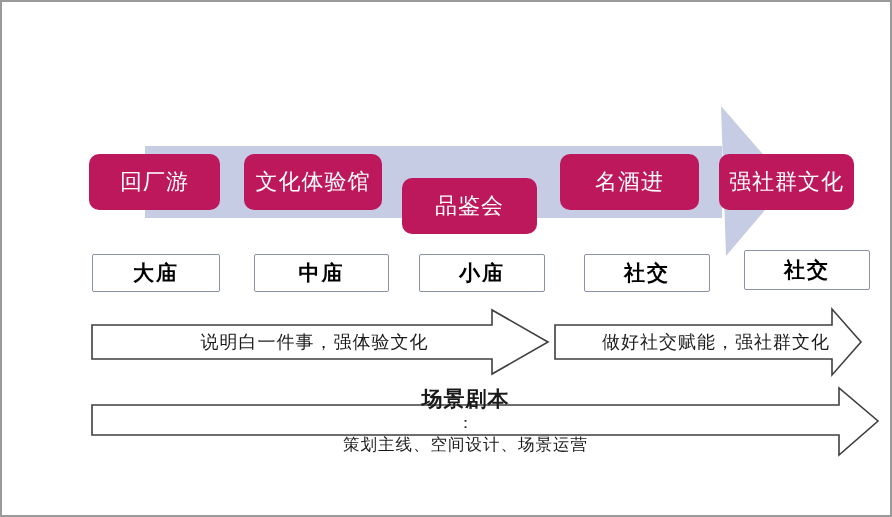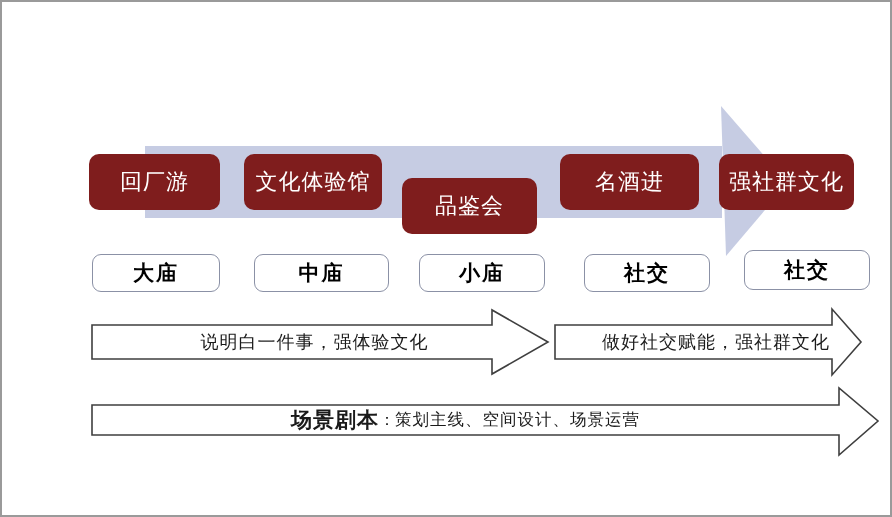--- a/index.html
+++ b/index.html
@@ -15,33 +15,33 @@
     border: 2px solid #9a9a9a;
     overflow: hidden;
   }
   .layer-svg {
     position: absolute; left: 0; top: 0;
     width: 892px; height: 517px;
   }
   .stage-box {
     position: absolute;
     top: 152px; height: 56px;
-    background: #7f1d1d;
+    background: #be185d;
     border-radius: 10px;
     display: flex; align-items: center; justify-content: center;
     color: #ffffff;
     font-size: 22px;
     letter-spacing: 1px;
   }
   .tier-box {
     position: absolute;
     top: 252px; height: 38px;
     background: #ffffff;
     border: 1.5px solid #8b91a6;
-    border-radius: 9px;
+    border-radius: 2px;
     display: flex; align-items: center; justify-content: center;
     color: #000000;
     font-weight: bold;
     font-size: 21px;
     letter-spacing: 2px;
   }
   .tier-box.raised { top: 248px; height: 40px; }
   .arrow-label {
     position: absolute;
     display: flex; align-items: center; justify-content: center;
@@ -106,19 +106,19 @@
   <div class="tier-box" style="left:582px; width:126px;">
     <span>社交</span>
   </div>
   <div class="tier-box raised" style="left:742px; width:126px;">
     <span>社交</span>
   </div>
 
   <div class="arrow-label" style="left:90px; top:323px; width:400px; height:34px;">说明白一件事，强体验文化</div>
   <div class="arrow-label" style="left:553px; top:323px; width:277px; height:34px;">做好社交赋能，强社群文化</div>
 
-  <div class="script-label" style="left:90px; top:403px; width:747px; height:30px;">
+  <div class="script-label" style="left:90px; top:403px; width:747px; height:30px;flex-direction:column;">
     <span class="title">场景剧本</span>
       <span class="sep">：</span>
       <span class="desc">策划主线、空间设计、场景运营</span>
   </div>
 
 </div>
 
 </body></html>

